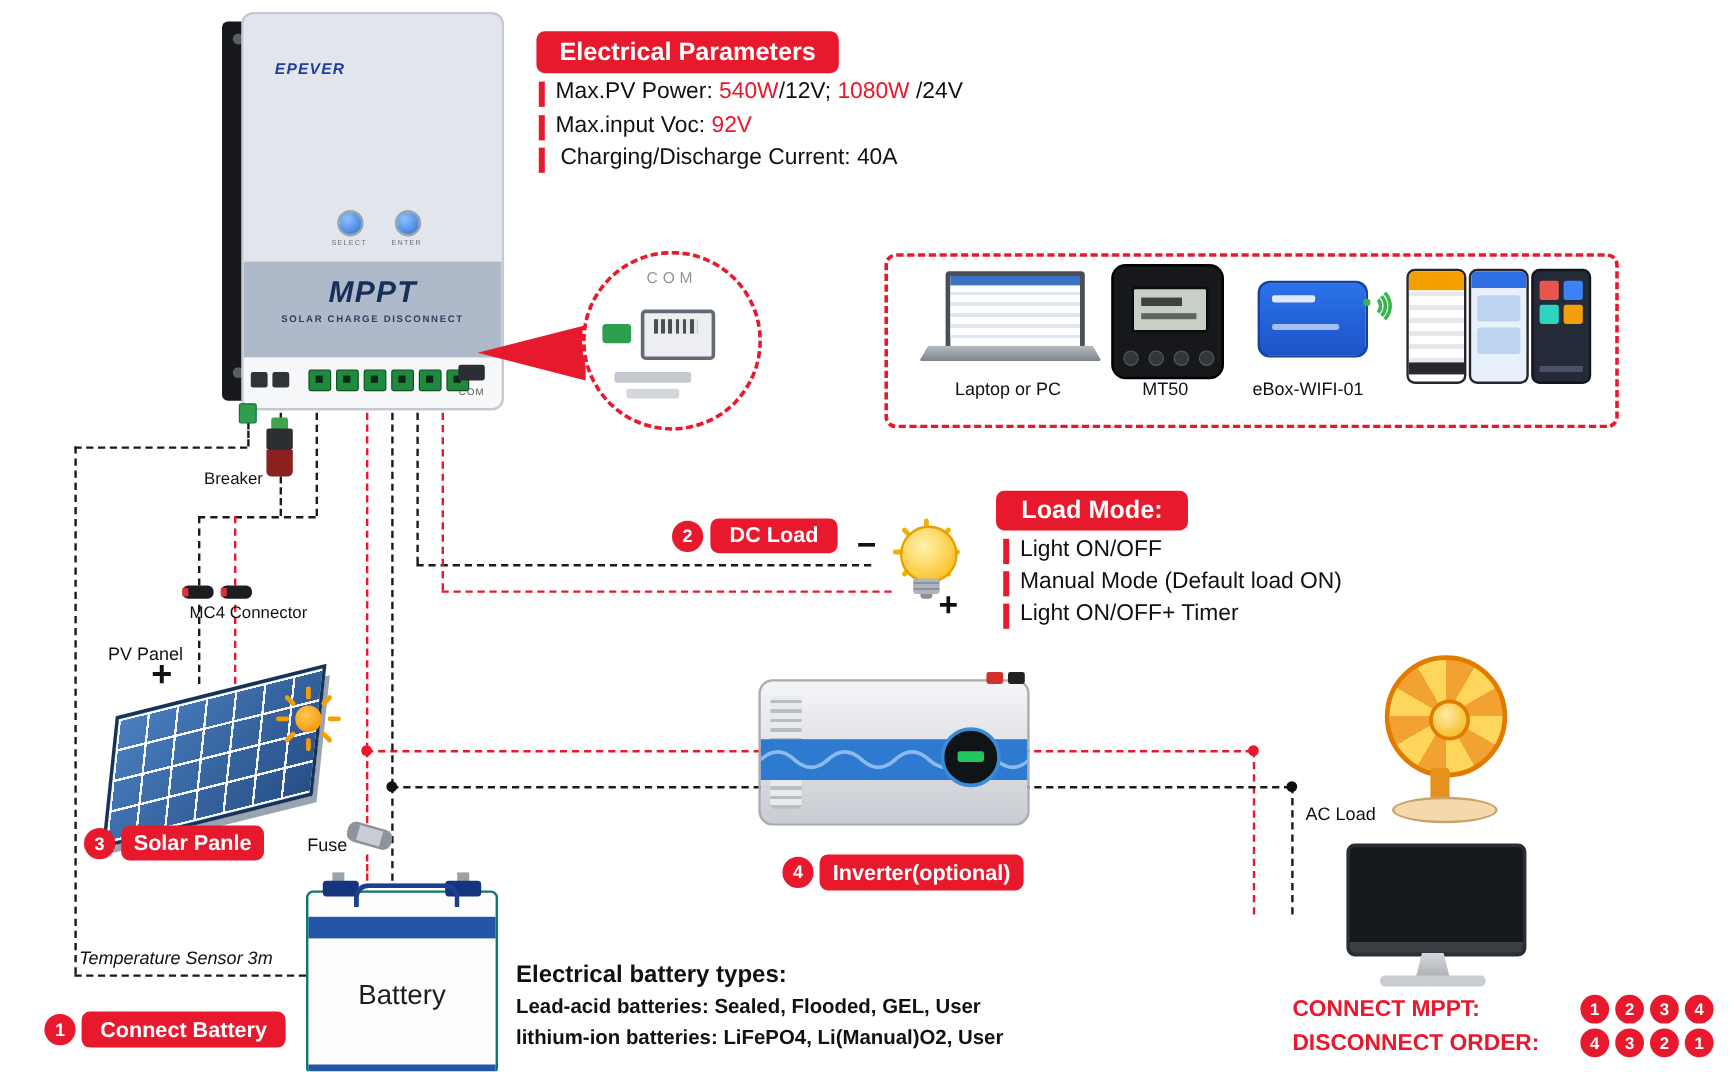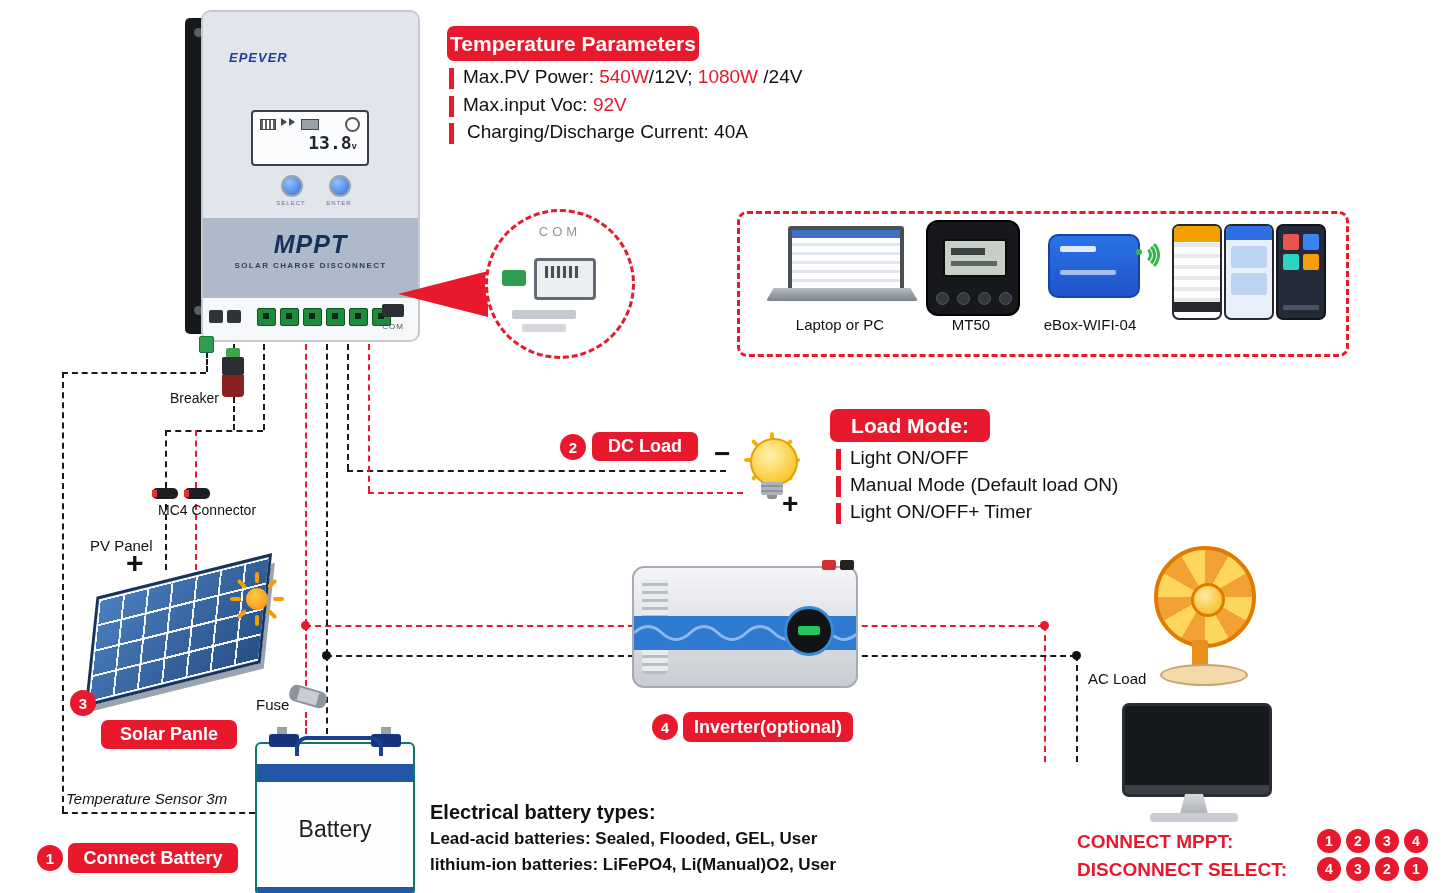--- a/index.html
+++ b/index.html
@@ -79,30 +79,20 @@
   <div class="dot" style="left:1040px;top:621px;"></div>
   <div class="dot blk" style="left:1072px;top:651px;"></div>
 
   <div class="abs" style="left:185px;top:10px;width:235px;height:332px;">
     <div class="abs" style="left:0;top:8px;width:28px;height:316px;background:#17181b;border-radius:5px;"></div>
     <div class="abs" style="left:9px;top:18px;width:9px;height:9px;border-radius:50%;background:#5a5d63;"></div>
     <div class="abs" style="left:9px;top:296px;width:9px;height:9px;border-radius:50%;background:#5a5d63;"></div>
     <div class="abs" style="left:16px;top:0;width:215px;height:328px;background:#eef0f4;border:2px solid #c3c8d1;border-radius:10px;overflow:hidden;">
       <div class="abs" style="left:0;top:0;right:0;height:258px;background:#e2e6ec;">
         <div class="abs" style="left:26px;top:38px;font-style:italic;font-weight:bold;font-size:13px;color:#1f3e9e;letter-spacing:1px;">EPEVER</div>
-        <div class="abs" style="left:48px;top:98px;width:114px;height:52px;background:#fbfcfd;border:2px solid #3c4148;border-radius:4px;">
-          <div class="abs" style="left:7px;top:7px;width:14px;height:9px;border:1px solid #444;background:repeating-linear-gradient(90deg,#666 0 2px,#fff 2px 4px);"></div>
-          <span class="abs" style="left:28px;top:6px;width:0;height:0;border-left:6px solid #444;border-top:4px solid transparent;border-bottom:4px solid transparent;"></span>
-          <span class="abs" style="left:36px;top:6px;width:0;height:0;border-left:6px solid #444;border-top:4px solid transparent;border-bottom:4px solid transparent;"></span>
-          <div class="abs" style="left:48px;top:7px;width:16px;height:9px;border:1px solid #444;background:#9aa0a8;"></div>
-          <div class="abs" style="left:92px;top:5px;width:11px;height:11px;border-radius:50%;border:2px solid #555;"></div>
-          <div class="abs" style="left:0;right:10px;top:20px;text-align:right;font-family:'DejaVu Sans Mono',monospace;font-weight:bold;font-size:18px;color:#23262b;">
-            <span>13.8</span><span style="font-size:9px;">v</span>
-          </div>
-        </div>
         <div class="abs" style="left:78px;top:163px;width:18px;height:18px;border-radius:50%;background:radial-gradient(circle at 35% 30%,#8fc1ff,#2f6fd0);border:2px solid #9aa4b2;"></div>
         <div class="abs" style="left:126px;top:163px;width:18px;height:18px;border-radius:50%;background:radial-gradient(circle at 35% 30%,#8fc1ff,#2f6fd0);border:2px solid #9aa4b2;"></div>
         <div class="abs" style="left:62px;top:188px;width:52px;text-align:center;font-size:6px;color:#6b7280;letter-spacing:1px;">SELECT</div>
         <div class="abs" style="left:110px;top:188px;width:52px;text-align:center;font-size:6px;color:#6b7280;letter-spacing:1px;">ENTER</div>
       </div>
       <div class="abs" style="left:0;top:206px;right:0;height:80px;background:#aeb9ca;text-align:center;">
         <div style="margin-top:12px;font-size:25px;font-weight:bold;font-style:italic;color:#16305a;letter-spacing:1px;">MPPT</div>
         <div style="font-size:8px;font-weight:bold;color:#2c3f5e;letter-spacing:1.4px;margin-top:2px;">SOLAR CHARGE DISCONNECT</div>
       </div>
       <div class="abs" style="left:0;top:286px;right:0;height:42px;background:#f6f7f9;">
@@ -117,21 +107,21 @@
             <span class="term"></span>
         </div>
         <div class="abs" style="right:14px;top:6px;width:22px;height:13px;background:#2b2e33;border-radius:2px;"></div>
         <div class="abs" style="right:14px;top:24px;font-size:8px;color:#555;letter-spacing:1px;">COM</div>
       </div>
     </div>
   </div>
   <div class="abs" style="left:199px;top:336px;width:13px;height:15px;background:#2f9e4f;border:1px solid #19713a;border-radius:2px;"></div>
 
   <div class="badge" style="left:447px;top:26px;width:252px;height:35px;font-size:21px;">
-    <span>Temperature Parameters</span>
+    <span>Electrical Parameters</span>
   </div>
   <div class="rbar" style="left:449px;top:68px;"></div>
   <div class="rbar" style="left:449px;top:96px;"></div>
   <div class="rbar" style="left:449px;top:123px;"></div>
   <div class="ptext" style="left:463px;top:66px;">
     <span>Max.PV Power: </span><span class="red">540W</span><span>/12V; </span><span class="red">1080W</span><span> /24V</span>
   </div>
   <div class="ptext" style="left:463px;top:94px;">
     <span>Max.input Voc: </span><span class="red">92V</span>
   </div>
@@ -172,21 +162,21 @@
   <div class="abs" style="left:1048px;top:234px;width:88px;height:60px;background:linear-gradient(#2a72e8,#1f54c8);border:2px solid #1643a0;border-radius:10px;">
     <div style="position:absolute;left:10px;top:10px;width:36px;height:6px;background:rgba(255,255,255,.85);border-radius:2px;"></div>
     <div style="position:absolute;left:10px;top:34px;width:56px;height:5px;background:rgba(255,255,255,.6);border-radius:2px;"></div>
   </div>
   <div class="abs" style="left:1134px;top:230px;width:40px;height:44px;">
     <span class="abs" style="left:2px;top:19px;width:6px;height:6px;border-radius:50%;background:#35b54a;"></span>
     <span class="arc" style="left:0;top:16px;width:12px;height:12px;"></span>
     <span class="arc" style="left:-4px;top:12px;width:20px;height:20px;"></span>
     <span class="arc" style="left:-8px;top:8px;width:28px;height:28px;"></span>
   </div>
-  <div class="lbl" style="left:1020px;top:316px;width:140px;text-align:center;">eBox-WIFI-04</div>
+  <div class="lbl" style="left:1020px;top:316px;width:140px;text-align:center;">eBox-WIFI-01</div>
 
   <div class="abs" style="left:1172px;top:224px;width:46px;height:92px;background:#fff;border:2px solid #26282e;border-radius:7px;overflow:hidden;">
     <div style="height:16px;background:#f59e00;"></div>
     <div style="height:60px;background:repeating-linear-gradient(0deg,#e8e8ea 0 4px,#fff 4px 11px);"></div>
     <div style="height:10px;background:#26282e;"></div>
   </div>
   <div class="abs" style="left:1224px;top:224px;width:46px;height:92px;background:#e8f0fb;border:2px solid #26282e;border-radius:7px;overflow:hidden;">
     <div style="height:14px;background:#2f6fe4;"></div>
     <div style="margin:6px 5px 0;height:22px;background:#bcd3f2;border-radius:3px;"></div>
     <div style="margin:5px 5px 0;height:22px;background:#bcd3f2;border-radius:3px;"></div>
@@ -256,21 +246,21 @@
       <span></span>
       <span></span>
       <span></span>
       <span></span>
       <span></span>
     <i style="position:absolute;left:16px;top:16px;width:22px;height:22px;border-radius:50%;background:radial-gradient(circle at 40% 35%,#ffc84d,#f08c00);"></i>
   </div>
   <div class="ncirc" style="left:70px;top:690px;">
       <span>3</span>
     </div>
-  <div class="badge" style="left:101px;top:688px;width:136px;height:29px;font-size:18px;margin-top:32px;">
+  <div class="badge" style="left:101px;top:688px;width:119px;height:29px;font-size:18px;">
     <span>Solar Panle</span>
   </div>
 
   <div class="lbl" style="left:256px;top:696px;">Fuse</div>
   <div class="abs" style="left:289px;top:688px;width:34px;height:13px;background:#c8cdd4;border:2px solid #8d939c;border-radius:7px;transform:rotate(16deg);">
     <div style="position:absolute;left:0;top:0;bottom:0;width:7px;background:#8d939c;"></div>
     <div style="position:absolute;right:0;top:0;bottom:0;width:7px;background:#8d939c;"></div>
   </div>
   <div class="abs" style="left:255px;top:730px;width:156px;height:150px;background:#fdfdfd;border:2px solid #0f766e;border-radius:6px;margin-top:12px;">
     <div style="position:absolute;left:20px;top:-17px;width:10px;height:8px;background:#9aa2ab;"></div>
@@ -333,21 +323,21 @@
     </div>
   <div class="ocirc" style="left:1346px;top:829px;">
       <span>2</span>
     </div>
   <div class="ocirc" style="left:1375px;top:829px;">
       <span>3</span>
     </div>
   <div class="ocirc" style="left:1404px;top:829px;">
       <span>4</span>
     </div>
-  <div class="abs" style="left:1077px;top:859px;font-size:19px;font-weight:bold;color:#e8192c;">DISCONNECT SELECT:</div>
+  <div class="abs" style="left:1077px;top:859px;font-size:19px;font-weight:bold;color:#e8192c;">DISCONNECT ORDER:</div>
   <div class="ocirc" style="left:1317px;top:857px;">
       <span>4</span>
     </div>
   <div class="ocirc" style="left:1346px;top:857px;">
       <span>3</span>
     </div>
   <div class="ocirc" style="left:1375px;top:857px;">
       <span>2</span>
     </div>
   <div class="ocirc" style="left:1404px;top:857px;">

